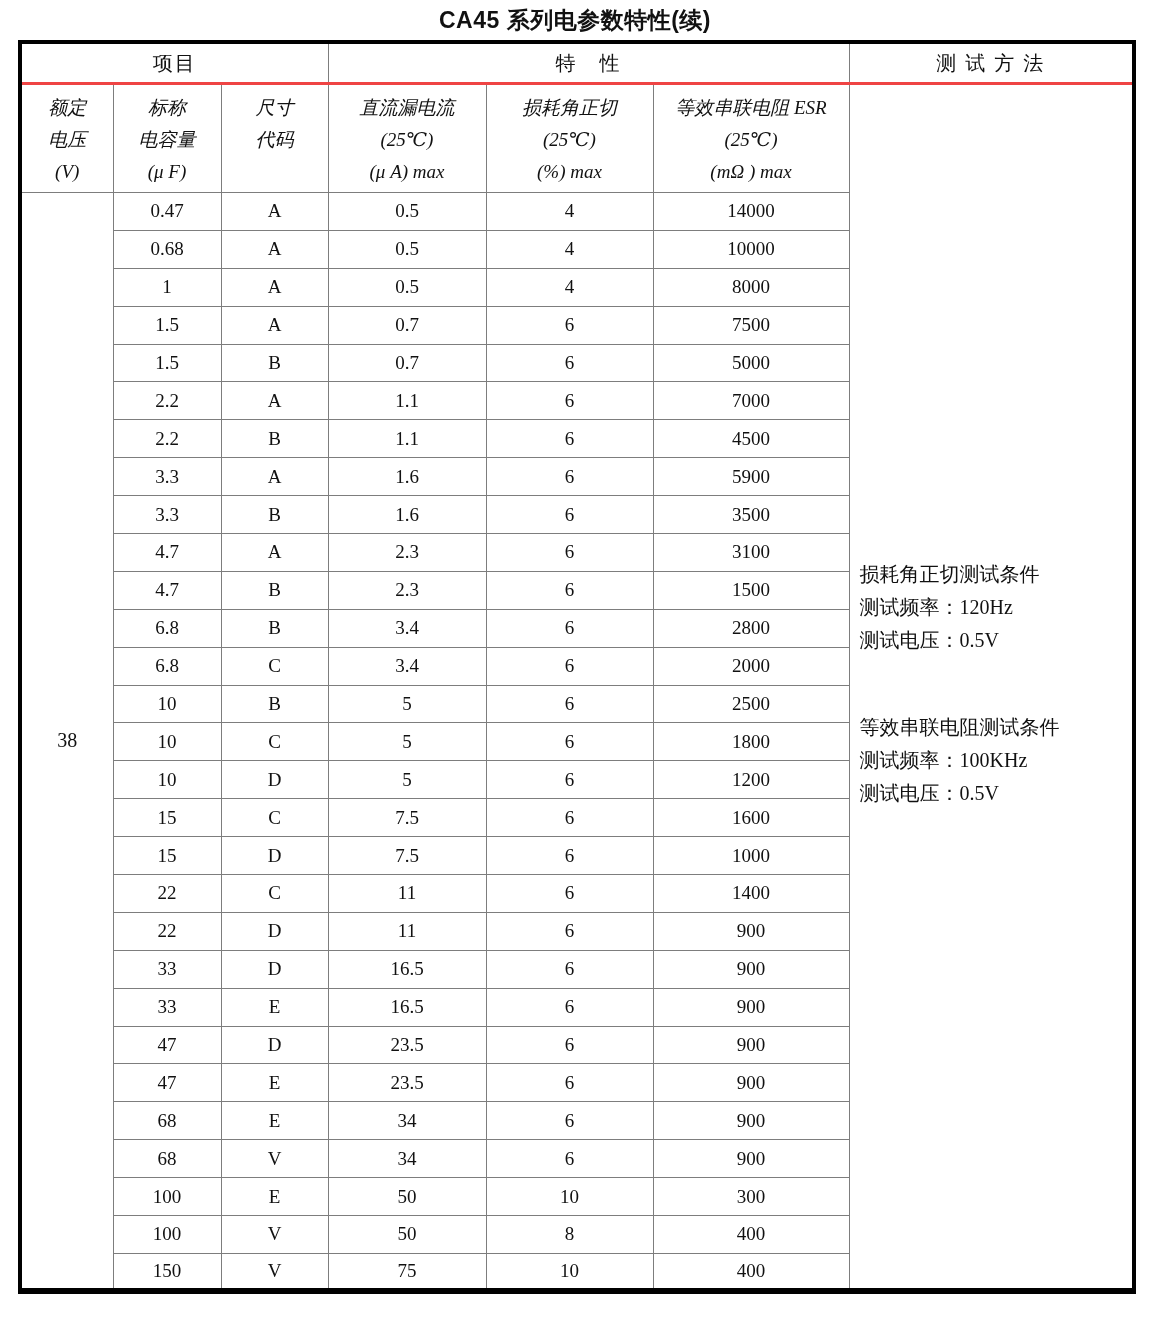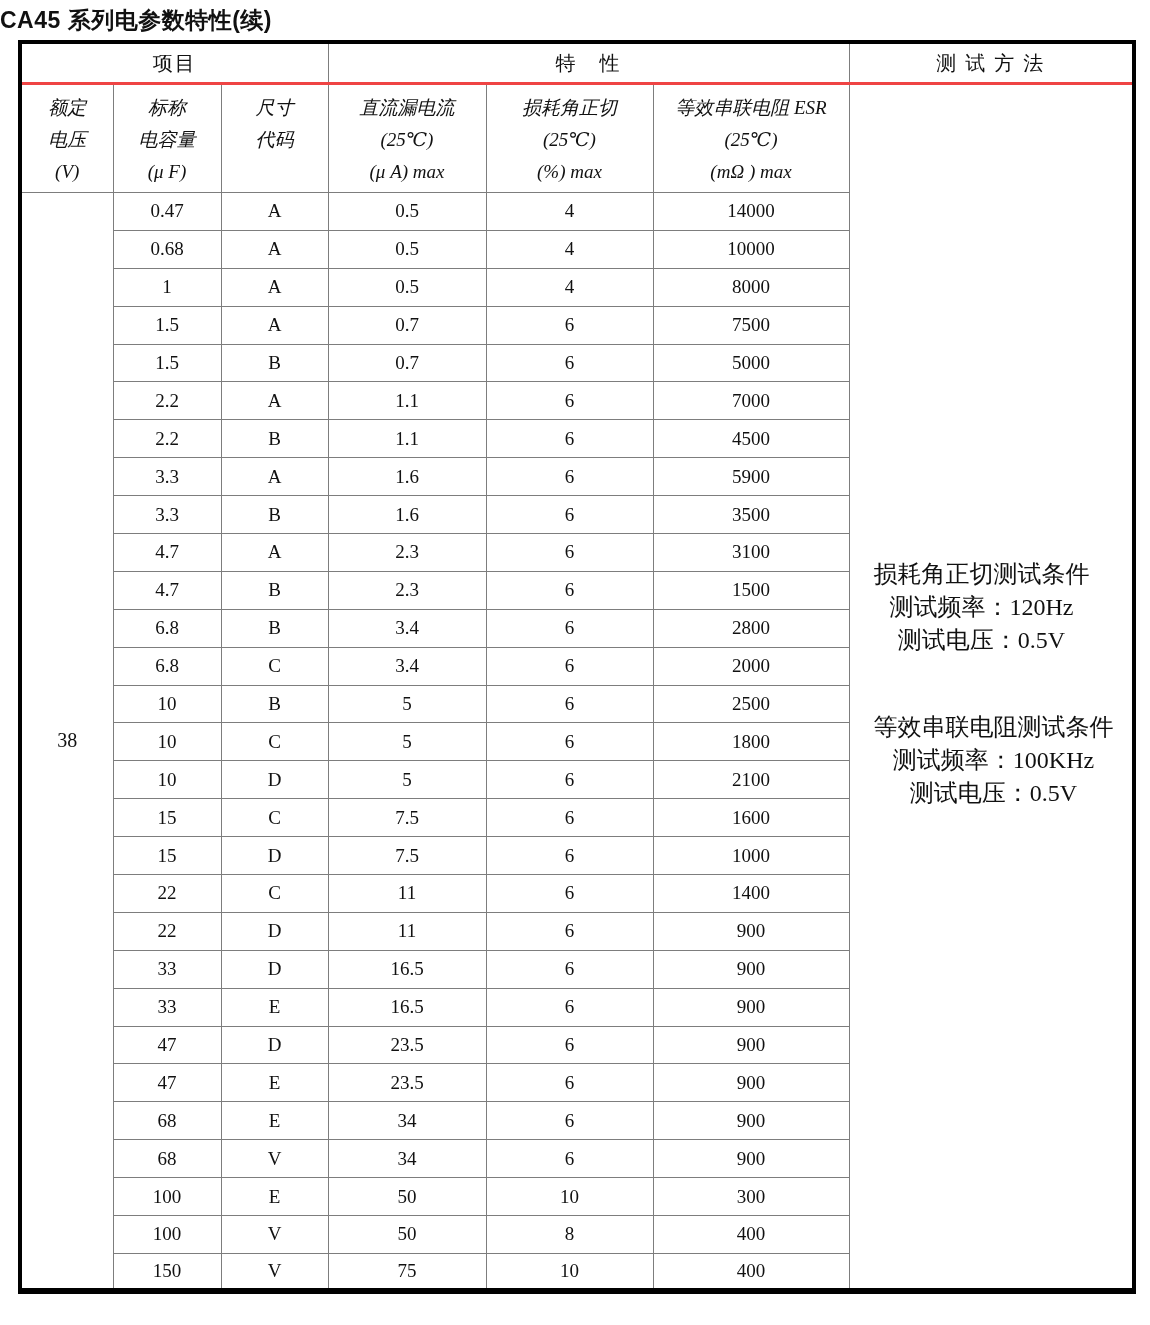--- a/index.html
+++ b/index.html
@@ -6,21 +6,21 @@
     margin: 0; padding: 0;
     width: 1150px; height: 1325px;
     background: #ffffff;
     font-family: "Liberation Serif", "DejaVu Serif", serif;
     color: #111111;
     position: relative;
   }
   .title {
     position: absolute;
     top: 5px; left: 0; width: 1150px;
-    text-align: left;
+    text-align: center;
     font-family: "Liberation Sans", "DejaVu Sans", sans-serif;
     font-size: 23px;
     font-weight: bold;
     letter-spacing: 0.5px;
   }
   table.spec-table {
     position: absolute;
     left: 18px; top: 40px;
     width: 1114px;
     table-layout: fixed;
@@ -54,24 +54,24 @@
     font-size: 20px;
     vertical-align: middle;
   }
   td.method-cell {
     position: relative;
     padding: 0;
     vertical-align: top;
   }
   .note {
     position: absolute;
-    left: 24px;
-    text-align: center;
+    left: 10px;
+    text-align: left;
     line-height: 33px;
-    font-size: 24px;
+    font-size: 20px;
     white-space: nowrap;
   }
   .note1 { top: 473px; }
   .note2 { top: 626px; }
   .hl { display: block; font-style: italic; }
 </style>
 </head>
 <body>
 
 <div class="title">CA45 系列电参数特性(续)</div>
@@ -240,21 +240,21 @@
         <td>C</td>
         <td>5</td>
         <td>6</td>
         <td>1800</td>
       </tr>
       <tr class="drow">
         <td>10</td>
         <td>D</td>
         <td>5</td>
         <td>6</td>
-        <td>2100</td>
+        <td>1200</td>
       </tr>
       <tr class="drow">
         <td>15</td>
         <td>C</td>
         <td>7.5</td>
         <td>6</td>
         <td>1600</td>
       </tr>
       <tr class="drow">
         <td>15</td>

